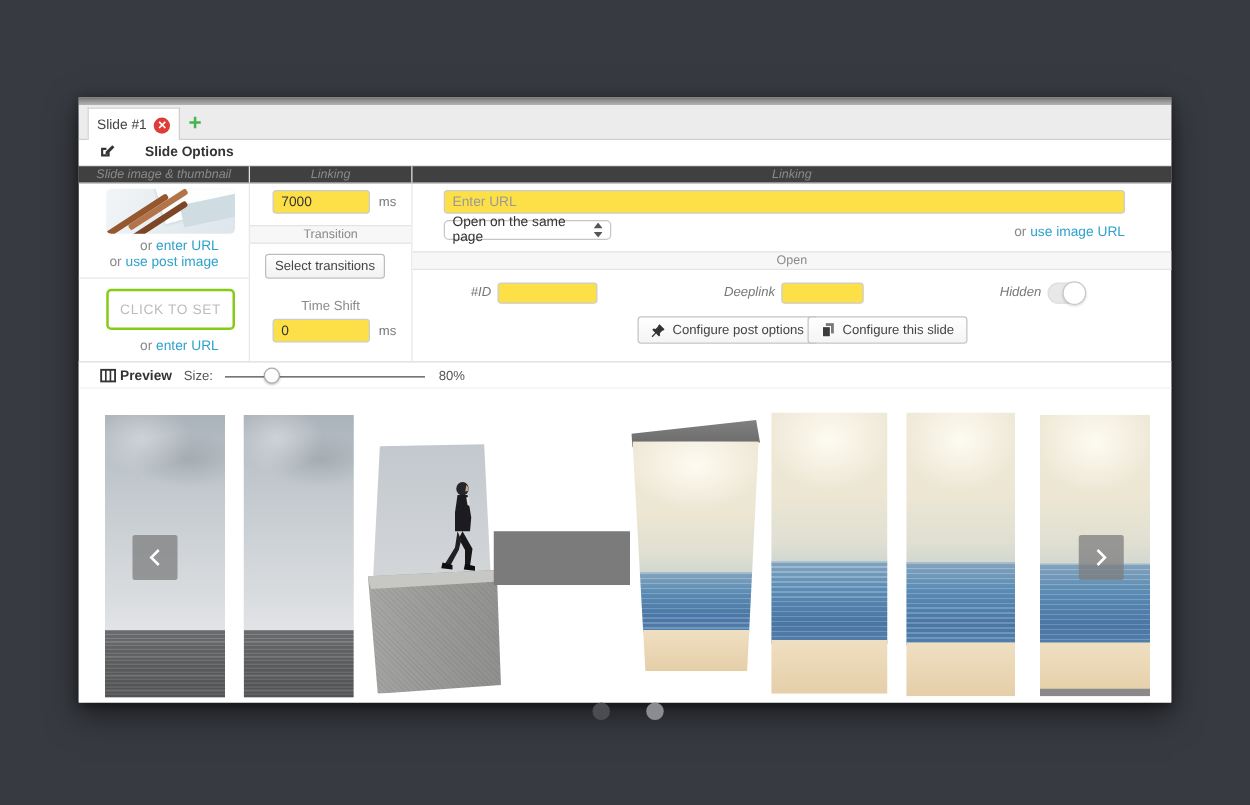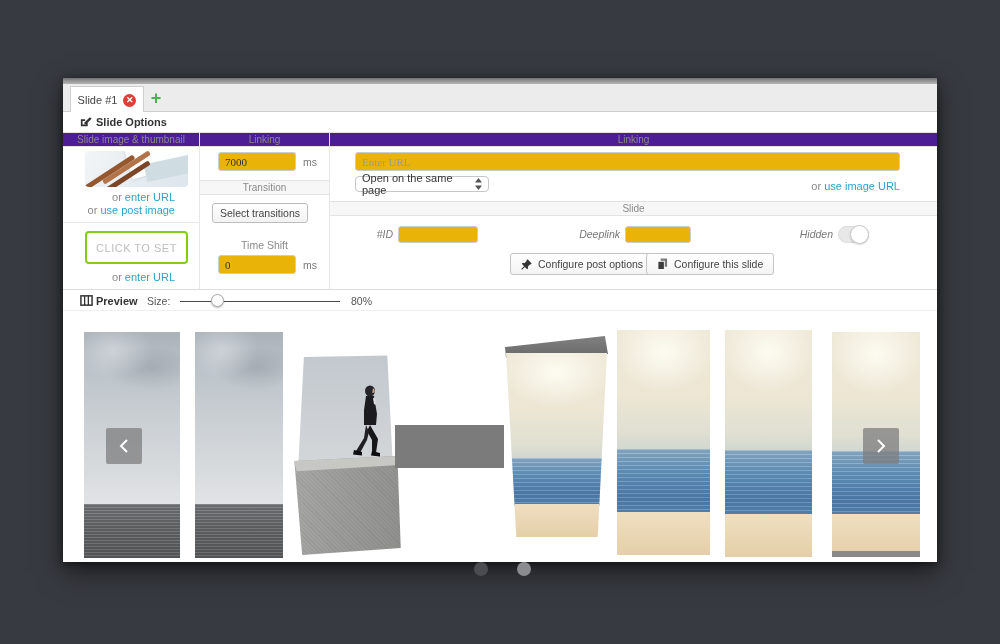--- a/index.html
+++ b/index.html
@@ -37,29 +37,29 @@
     text-align:center; font-weight:bold; cursor:pointer;
   }
   .plus-ico {
     position:absolute; left:84px; top:4px; width:18px; height:20px;
     color:#46b450; font-size:18px; font-weight:bold; line-height:20px;
     text-align:center; cursor:pointer;
   }
   
   .opt-head {
     position:absolute; left:0; top:34px; width:100%; height:20px;
-    display:flex; align-items:center; gap:4px; padding-left:17px;
+    display:flex; align-items:center; gap:24px; padding-left:17px;
     background:#fff;
   }
   .opt-head span.t { font-size:11px; font-weight:bold; color:#333; }
   
   .colheads {
     position:absolute; left:0; top:54px; width:100%; height:15px;
-    display:flex; background:#4c1d95;
-    border-top:1px solid #e3e3e3; border-bottom:1px solid #e3e3e3;
+    display:flex; background:#404040;
+    border-top:1px solid #e3e3e3; border-bottom:1px solid #e3e3e3;font-style:italic;
   }
   .colheads .ch {
     font-size:10px; color:#8a8a8a; text-align:center; line-height:13px;
     border-right:1px solid #e3e3e3;
   }
   .ch1 { width:137px; } .ch2 { width:130px; } .ch3 { flex:1; border-right:none!important; }
   
   .cols { position:absolute; left:0; top:69px; width:100%; height:142px; display:flex; }
   .col { position:relative; height:100%; }
   .col1 { width:137px; border-right:1px solid #e8e8e8; }
@@ -84,23 +84,23 @@
   .ll1 { top:44px; } .ll2 { top:57px; } .ll3 { top:124px; }
   .divider { position:absolute; left:0; top:75px; width:100%; border-top:1px solid #e8e8e8; }
   .ctset {
     position:absolute; left:22px; top:84px; width:103px; height:33px;
     border:2px solid #84cc16; border-radius:4px; background:#fff;
     font-size:11px; color:#bdbdbd; text-align:center; line-height:31px;
     letter-spacing:.5px; cursor:pointer;
   }
   
   .txtin {
-    border:1px solid #ccc; border-radius:3px; background:#eab308;
+    border:1px solid #ccc; border-radius:3px; background:#fde047;
     font-size:11px; color:#333; padding:0 6px;
-    font-family:Liberation Serif, serif;
+    font-family:Liberation Sans, sans-serif;
   }
   .in7000 { position:absolute; left:18px; top:5px; width:78px; height:19px; }
   .ms1 { position:absolute; left:103px; top:9px; font-size:10.5px; color:#777; }
   .subbar {
     position:absolute; left:0; width:100%; height:15px; background:#f7f7f7;
     border-top:1px solid #e3e3e3; border-bottom:1px solid #e3e3e3;
     font-size:10px; color:#8a8a8a; text-align:center; line-height:13px;
   }
   .trbar { top:33px; }
   .seltr {
@@ -304,21 +304,21 @@
       <div class="fselect">
         <span>Open on the same page</span>
         <span class="stepper">
           <svg width="7" height="12" viewBox="0 0 7 12">
               <polygon points="3.5,0 7,4.5 0,4.5" fill="#555"></polygon>
               <polygon points="3.5,12 7,7.5 0,7.5" fill="#555"></polygon>
             </svg>
         </span>
       </div>
       <div class="postslink"><span>or </span><a>use image URL</a></div>
-      <div class="subbar miscbar">Slide</div>
+      <div class="subbar miscbar">Open</div>
       <div class="fieldrow">
         <span class="flabel lid">#ID</span>
         <input class="txtin inid" style="">
         <span class="flabel ldeep">Deeplink</span>
         <input class="txtin indeep" style="">
         <span class="flabel lhid">Hidden</span>
         <div class="toggle">
           <div class="knob"></div>
         </div>
       </div>

